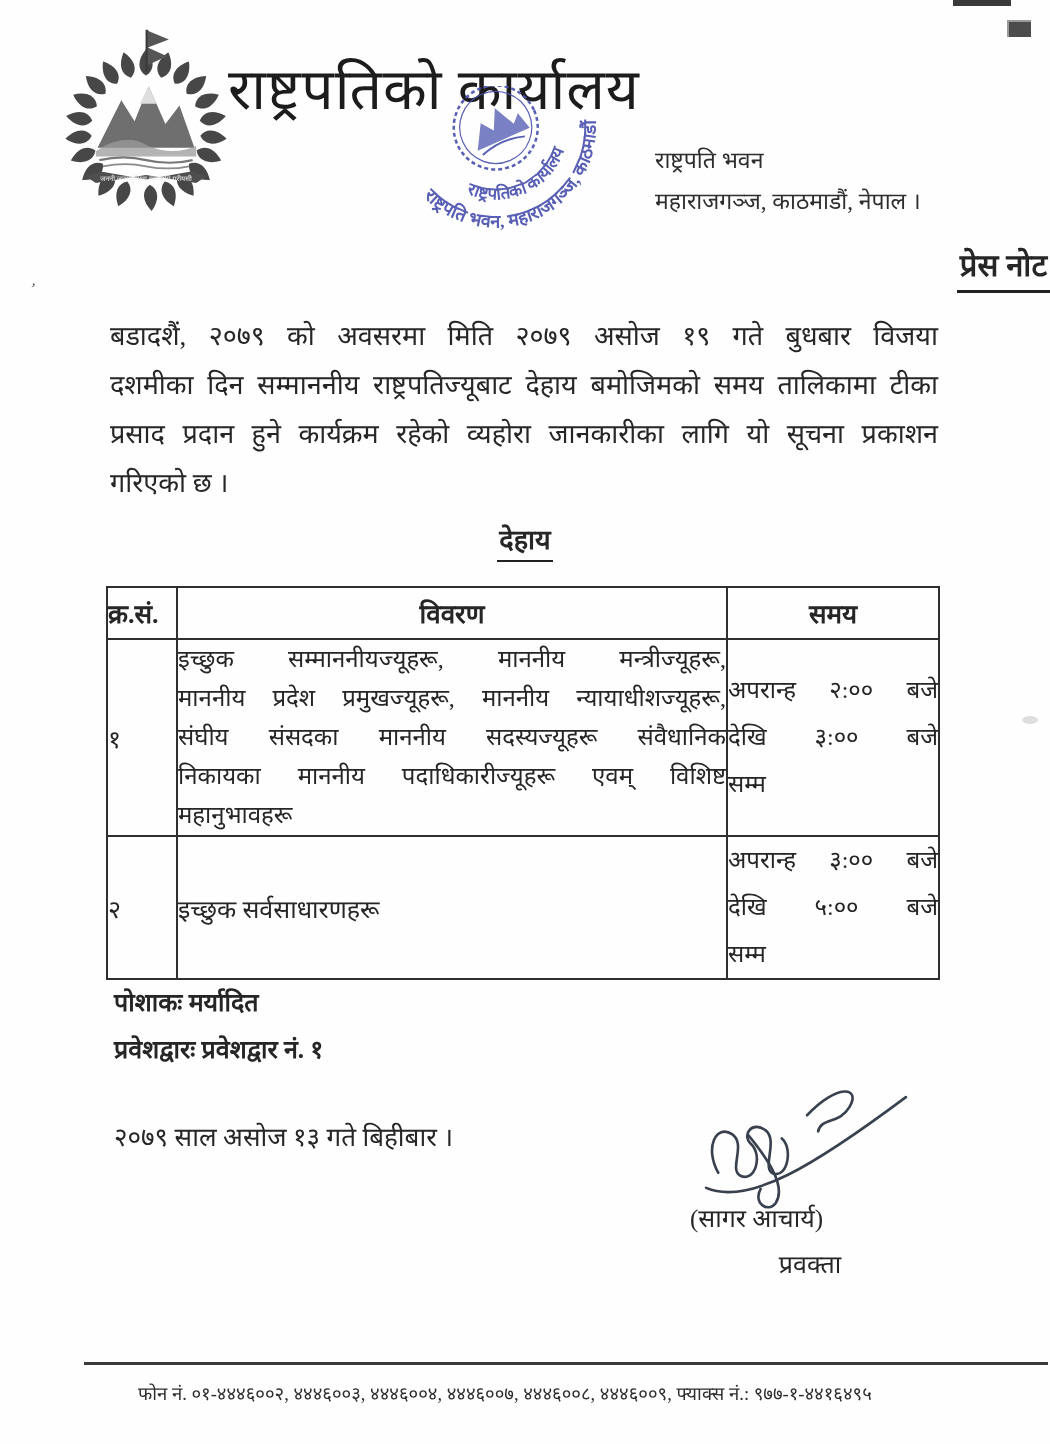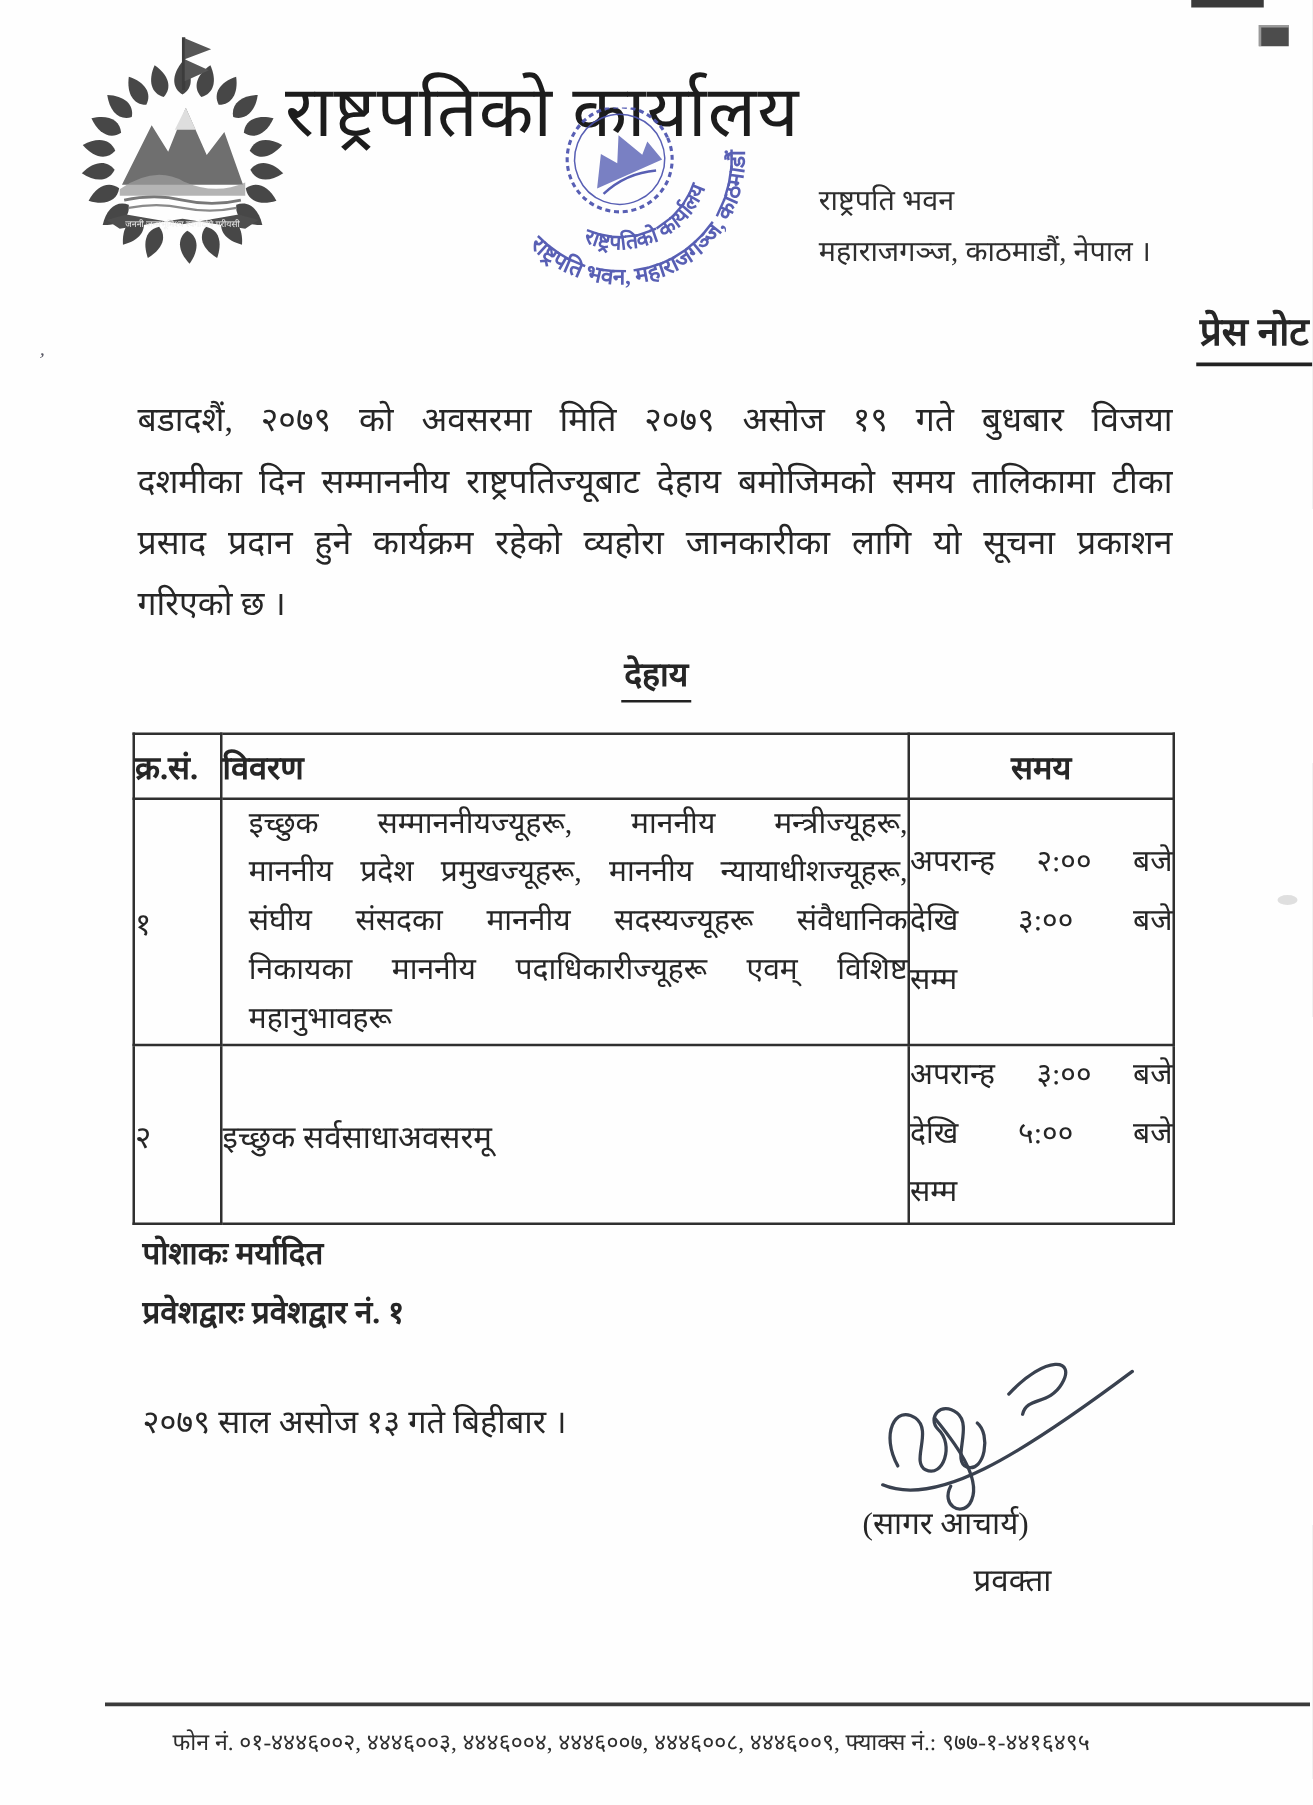--- a/index.html
+++ b/index.html
@@ -44,25 +44,25 @@
   .schedule-table{
     position:absolute;left:106px;top:586px;width:832px;
     border-collapse:collapse;table-layout:fixed;font-size:24px;color:#262626;
   }
   .schedule-table col.c-sn{width:70px;}
   .schedule-table col.c-desc{width:550px;}
   .schedule-table col.c-time{width:212px;}
   .schedule-table td,.schedule-table th{border:2.5px solid #2f2f2f;padding:0;vertical-align:middle;}
   .schedule-table th{font-size:26px;font-weight:700;height:50px;border-radius:16px;}
   .th-sn{text-align:left;padding-left:6px;}
-  .th-desc{text-align:left;padding-left:12px;}
+  .th-desc{text-align:center;padding-left:12px;}
   .th-time{text-align:center;margin-top:18px;}
   .cell-sn{text-align:left;padding-left:16px;font-size:25px;}
   .cell-desc{padding:8px 14px 6px;vertical-align:top;}
-  .cell-desc .dline{line-height:39px;text-align:justify;text-align-last:justify;white-space:nowrap;padding-left:21px;}
+  .cell-desc .dline{line-height:39px;text-align:justify;text-align-last:justify;white-space:nowrap;}
   .cell-desc .dline.last{text-align:left;text-align-last:left;}
   .cell-desc-single{padding-left:14px;font-size:25px;}
   .cell-time{padding:4px 14px;}
   .cell-time .tline{line-height:47px;text-align:justify;text-align-last:justify;white-space:nowrap;}
   .cell-time .tline.last{text-align:center;text-align-last:left;}
   .row-1{height:197px;}
   .row-2{height:129px;}
 
   
   .dress-line{position:absolute;left:114px;top:984px;font-size:25px;font-weight:600;}
@@ -191,21 +191,21 @@
         <div class="dline last">महानुभावहरू</div>
       </td>
       <td class="cell-time">
         <div class="tline">अपरान्ह २:०० बजे</div>
         <div class="tline">देखि ३:०० बजे</div>
         <div class="tline last">सम्म</div>
       </td>
     </tr>
     <tr class="row-2">
       <td class="cell-sn">२</td>
-      <td class="cell-desc-single">इच्छुक सर्वसाधाअवसरमू</td>
+      <td class="cell-desc-single">इच्छुक सर्वसाधारणहरू</td>
       <td class="cell-time">
         <div class="tline">अपरान्ह ३:०० बजे</div>
         <div class="tline">देखि ५:०० बजे</div>
         <div class="tline last">सम्म</div>
       </td>
     </tr>
   </tbody>
     </table>
 
   <div class="dress-line">पोशाकः मर्यादित</div>

